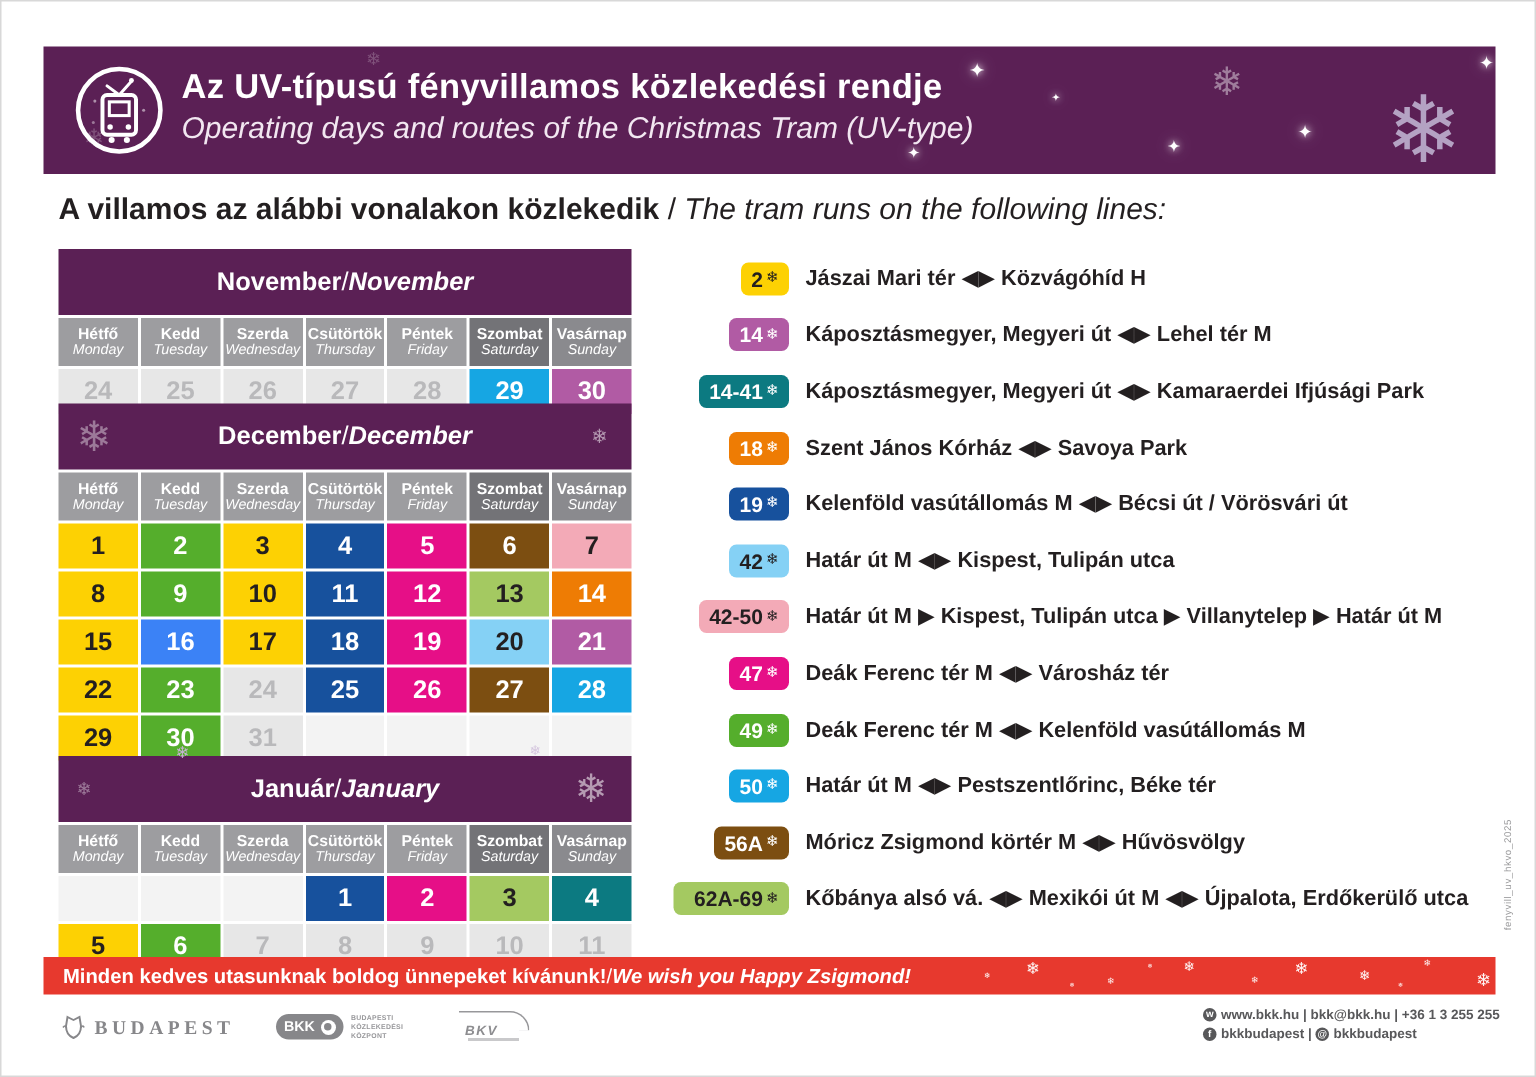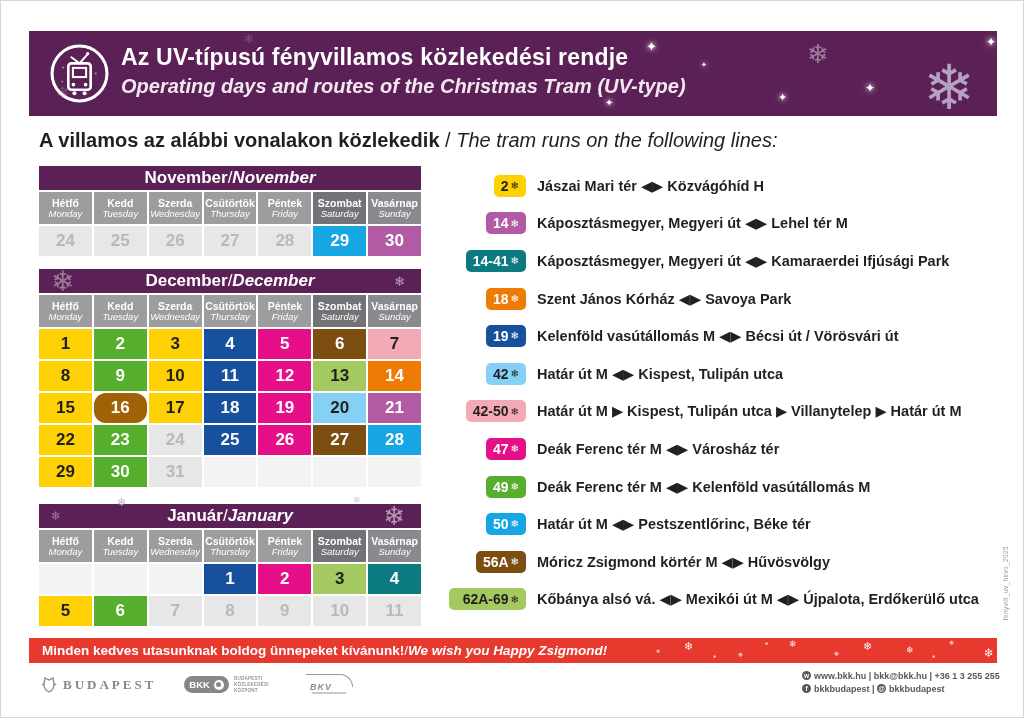--- a/index.html
+++ b/index.html
@@ -4,31 +4,31 @@
 <style>
   html,body{margin:0;padding:0;background:#fff;}
   .poster{position:relative;width:1024px;height:718px;background:#ffffff;
     font-family:"Liberation Sans","DejaVu Sans",sans-serif;overflow:hidden;
     border:1px solid #d8d8d8;box-sizing:border-box;}
   
   .header{position:absolute;left:28px;top:30px;width:968px;height:85px;background:#5b2055;}
   .tram-badge{position:absolute;left:20px;top:12px;width:61px;height:61px;}
   .titles{position:absolute;left:92px;top:13px;color:#fff;}
   .title-hu{font-size:23px;font-weight:700;letter-spacing:.2px;}
-  .title-en{font-size:20px;font-style:italic;font-weight:700;color:#f2e7f1;margin-top:4px;}
+  .title-en{font-size:20px;font-style:italic;font-weight:400;color:#f2e7f1;margin-top:4px;}
   .sparkle{position:absolute;color:#fff;font-size:11px;
     text-shadow:0 0 5px rgba(255,255,255,.95),0 0 11px rgba(255,255,255,.55);}
   .hflake,.mflake,.rflake{position:absolute;line-height:1;}
   
   .intro{position:absolute;left:38px;top:128px;font-size:20px;color:#231f20;white-space:nowrap;}
   .intro b{font-weight:700;}
   .intro i{font-weight:500;}
   
   .cal{position:absolute;left:38px;width:382px;}
-  .cal-title{height:24px;background:#5b2055;color:#fff;display:flex;align-items:center;justify-content:center;
+  .cal-title{height:44px;background:#5b2055;color:#fff;display:flex;align-items:center;justify-content:center;
     font-size:17px;position:relative;margin-bottom:2px;}
   .cal-title b{font-weight:700;}
   .cal-title i{font-weight:600;}
   .flake-l{position:absolute;left:12px;top:50%;transform:translateY(-50%);}
   .flake-r{position:absolute;right:16px;top:50%;transform:translateY(-50%);}
   .wd-row,.cal-row{display:grid;grid-template-columns:repeat(7,1fr);gap:2px;margin-bottom:2px;}
   .wd{background:#9d9da0;color:#fff;height:32px;display:flex;flex-direction:column;align-items:center;justify-content:center;line-height:1.15;}
   .wd.sat{background:#737377;}
   .wd.sun{background:#8a8a8e;}
   .wd-hu{font-size:10.5px;font-weight:700;}
@@ -183,21 +183,21 @@
         <div class="cell" style="background: rgb(253, 209, 3); color: rgb(35, 31, 32);">8</div>
         <div class="cell" style="background: rgb(85, 174, 44); color: rgb(255, 255, 255);">9</div>
         <div class="cell" style="background: rgb(253, 209, 3); color: rgb(35, 31, 32);">10</div>
         <div class="cell" style="background: rgb(23, 81, 157); color: rgb(255, 255, 255);">11</div>
         <div class="cell" style="background: rgb(230, 15, 135); color: rgb(255, 255, 255);">12</div>
         <div class="cell" style="background: rgb(164, 201, 97); color: rgb(35, 31, 32);">13</div>
         <div class="cell" style="background: rgb(238, 124, 4); color: rgb(255, 255, 255);">14</div>
       </div>
       <div class="cal-row">
         <div class="cell" style="background: rgb(253, 209, 3); color: rgb(35, 31, 32);">15</div>
-        <div class="cell" style="background: #a16207; color: rgb(255, 255, 255); border-radius: 12px;">16</div>
+        <div class="cell" style="background: #3b82f6; color: rgb(255, 255, 255);">16</div>
         <div class="cell" style="background: rgb(253, 209, 3); color: rgb(35, 31, 32);">17</div>
         <div class="cell" style="background: rgb(23, 81, 157); color: rgb(255, 255, 255);">18</div>
         <div class="cell" style="background: rgb(230, 15, 135); color: rgb(255, 255, 255);">19</div>
         <div class="cell" style="background: rgb(133, 209, 245); color: rgb(35, 31, 32);">20</div>
         <div class="cell" style="background: rgb(177, 91, 164); color: rgb(255, 255, 255);">21</div>
       </div>
       <div class="cal-row">
         <div class="cell" style="background: rgb(253, 209, 3); color: rgb(35, 31, 32);">22</div>
         <div class="cell" style="background: rgb(85, 174, 44); color: rgb(255, 255, 255);">23</div>
         <div class="cell" style="background: rgb(231, 231, 231); color: rgb(185, 185, 187);">24</div>

